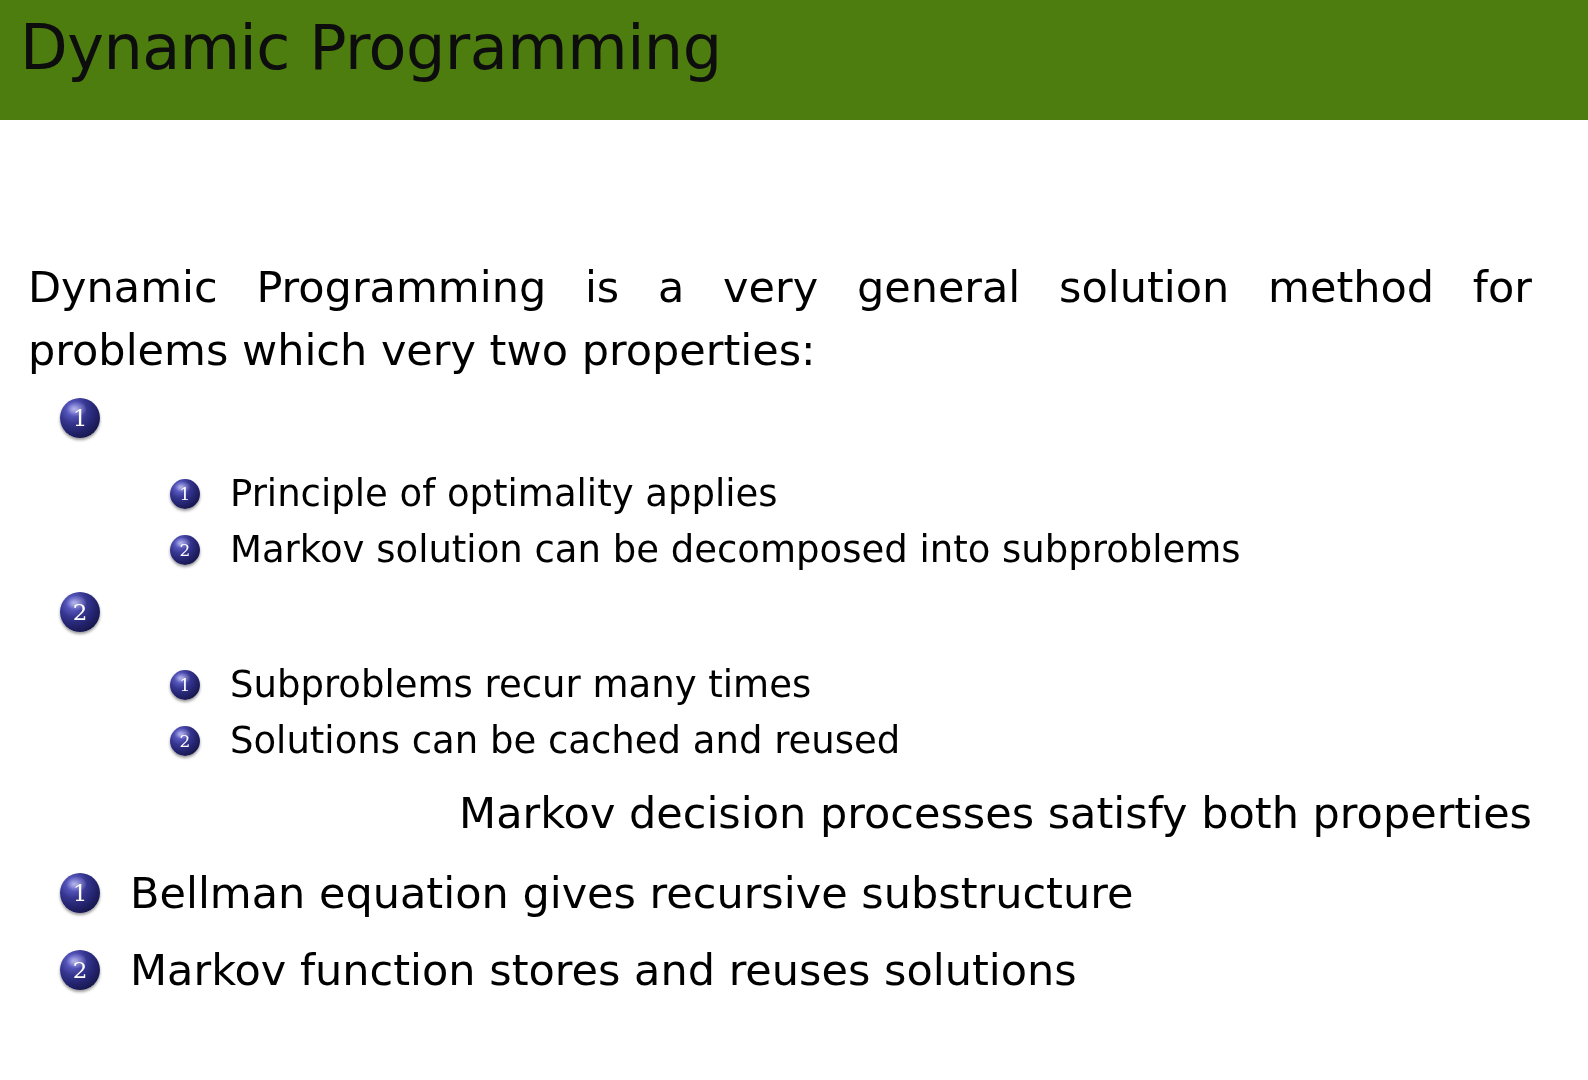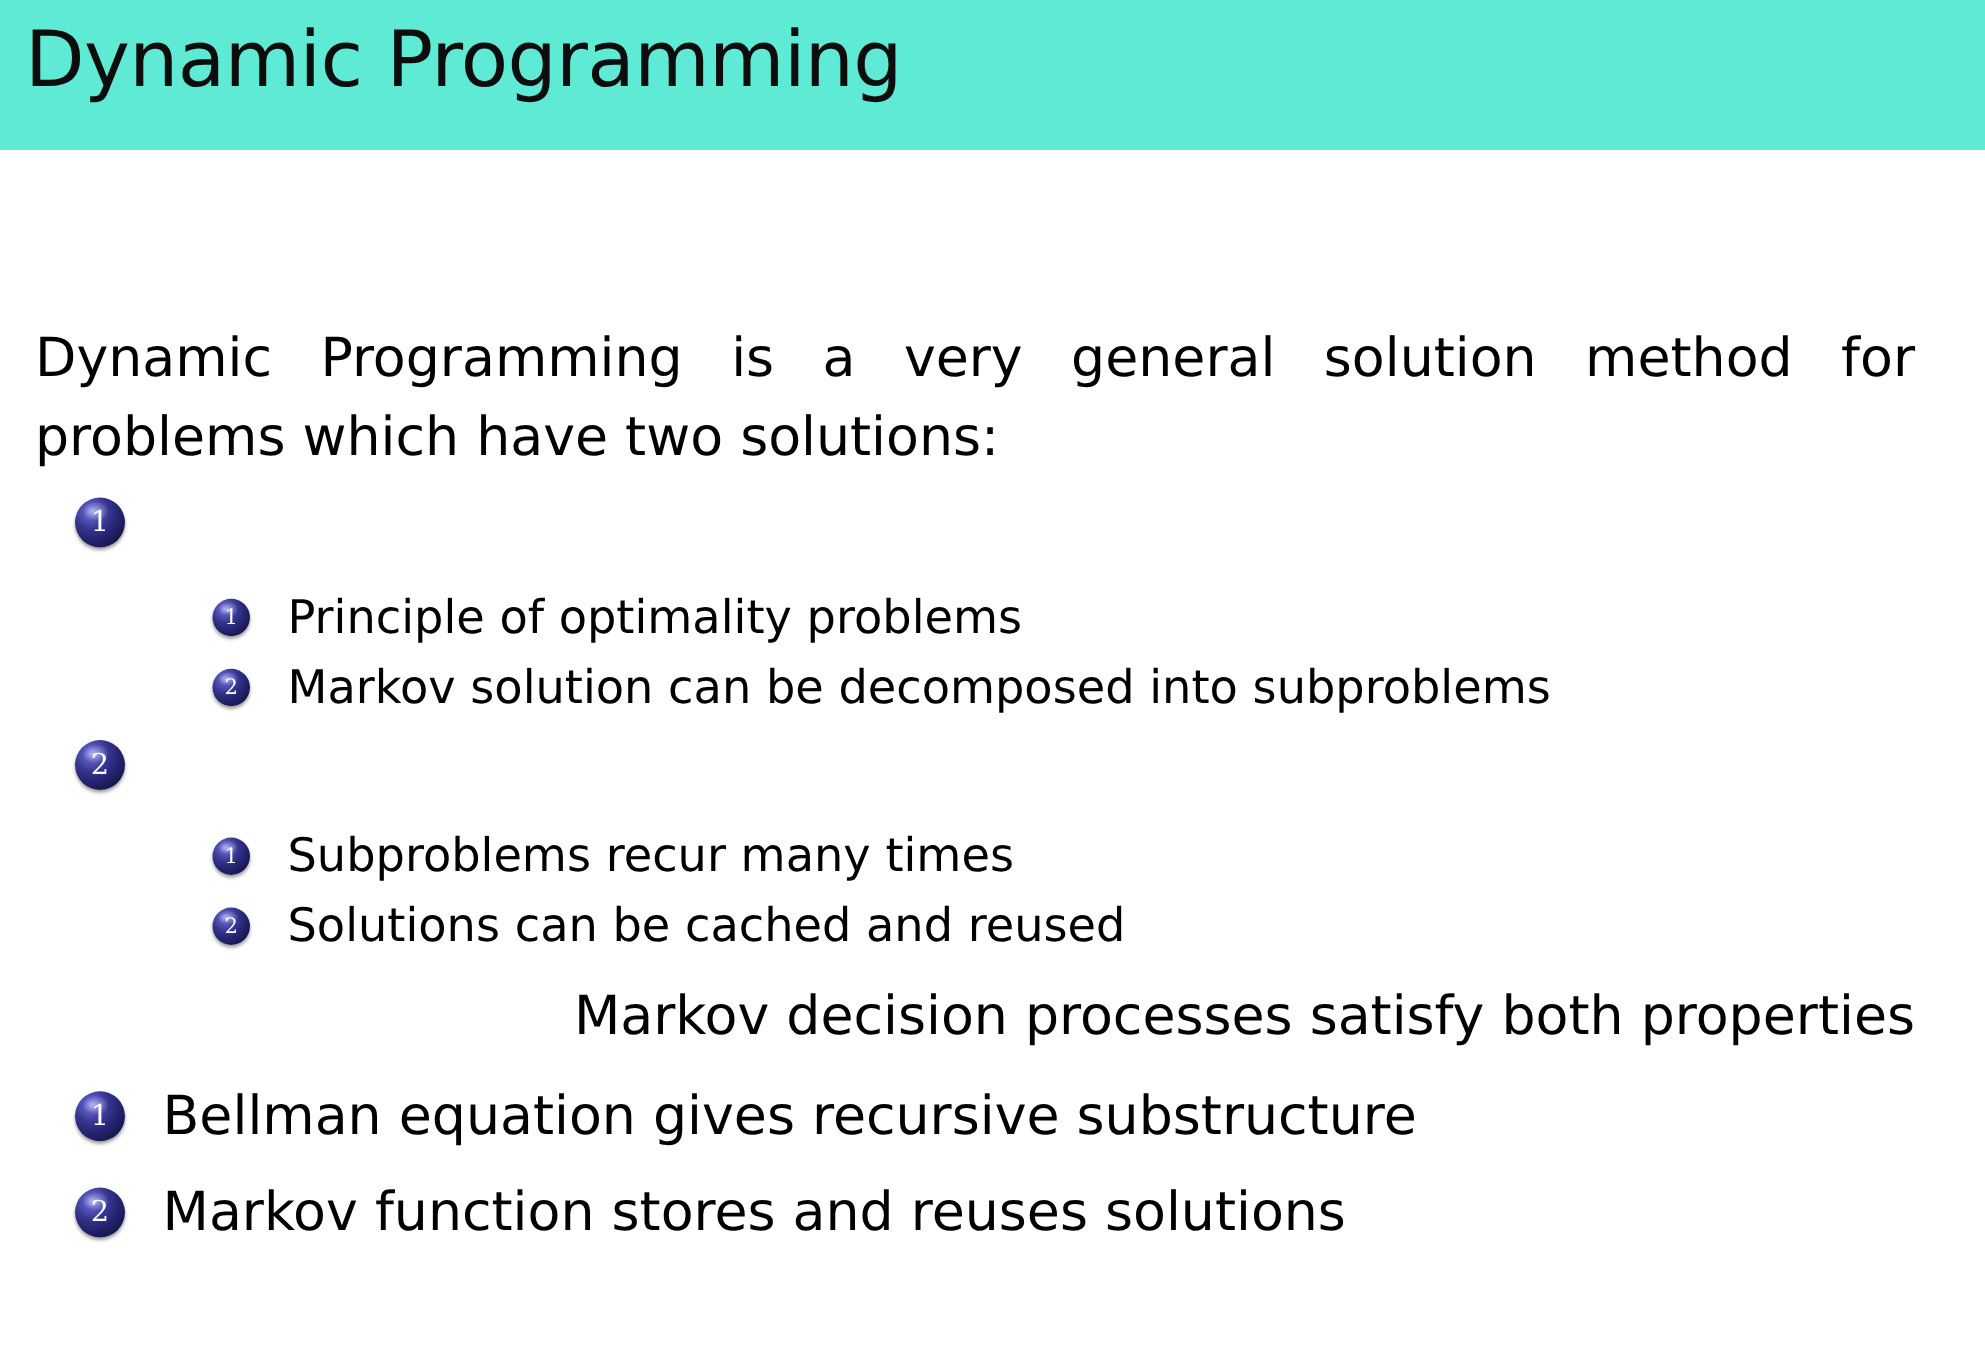--- a/index.html
+++ b/index.html
@@ -16,21 +16,21 @@
     position: relative;
   }
 
   
   .title-band {
     position: absolute;
     left: 0;
     top: 0;
     width: 1588px;
     height: 120px;
-    background: #5eead4;
+    background: #4d7c0f;
   }
   .slide-title {
     position: absolute;
     left: 20px;
     top: 17px;
     font-size: 62px;
     line-height: 1;
     font-weight: 400;
     letter-spacing: -0.5px;
     color: #0d0d0d;
@@ -150,33 +150,33 @@
 </style>
 </head>
 <body>
 
 <div class="title-band">
   <div class="slide-title">Dynamic Programming</div>
 </div>
 
 <div class="slide-body">
 
-  <div class="para para-1">Dynamic Programming is a very general solution method for problems which have two solutions:</div>
+  <div class="para para-1">Dynamic Programming is a very general solution method for problems which very two properties:</div>
 
   <div class="bullet-row lvl1 row-a">
     <span class="marker sphere">
       <span class="num">1</span>
     </span>
   </div>
 
   <div class="bullet-row lvl2 row-a1">
     <span class="marker sphere">
       <span class="num">1</span>
     </span>
-    <span class="btext">Principle of optimality problems</span>
+    <span class="btext">Principle of optimality applies</span>
   </div>
 
   <div class="bullet-row lvl2 row-a2">
     <span class="marker sphere">
       <span class="num">2</span>
     </span>
     <span class="btext">Markov solution can be decomposed into subproblems</span>
   </div>
 
   <div class="bullet-row lvl1 row-b">

